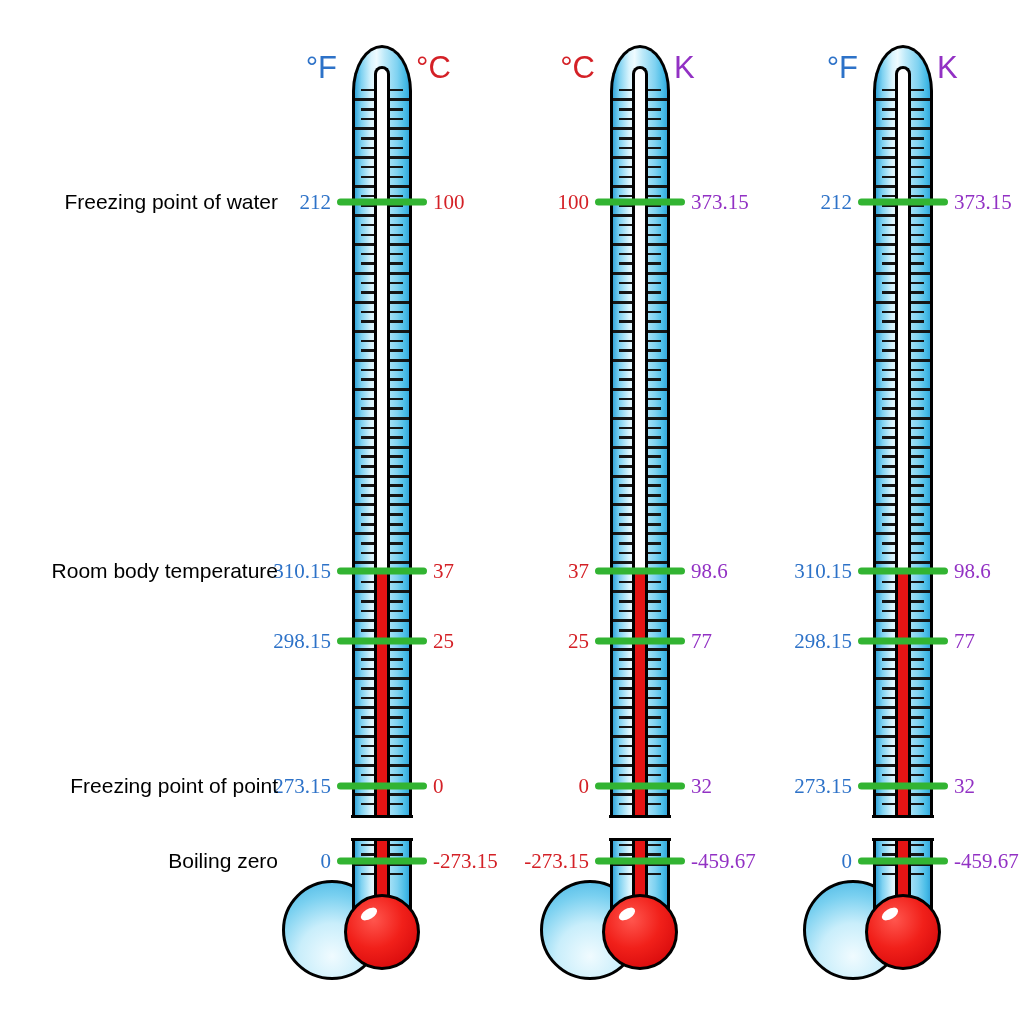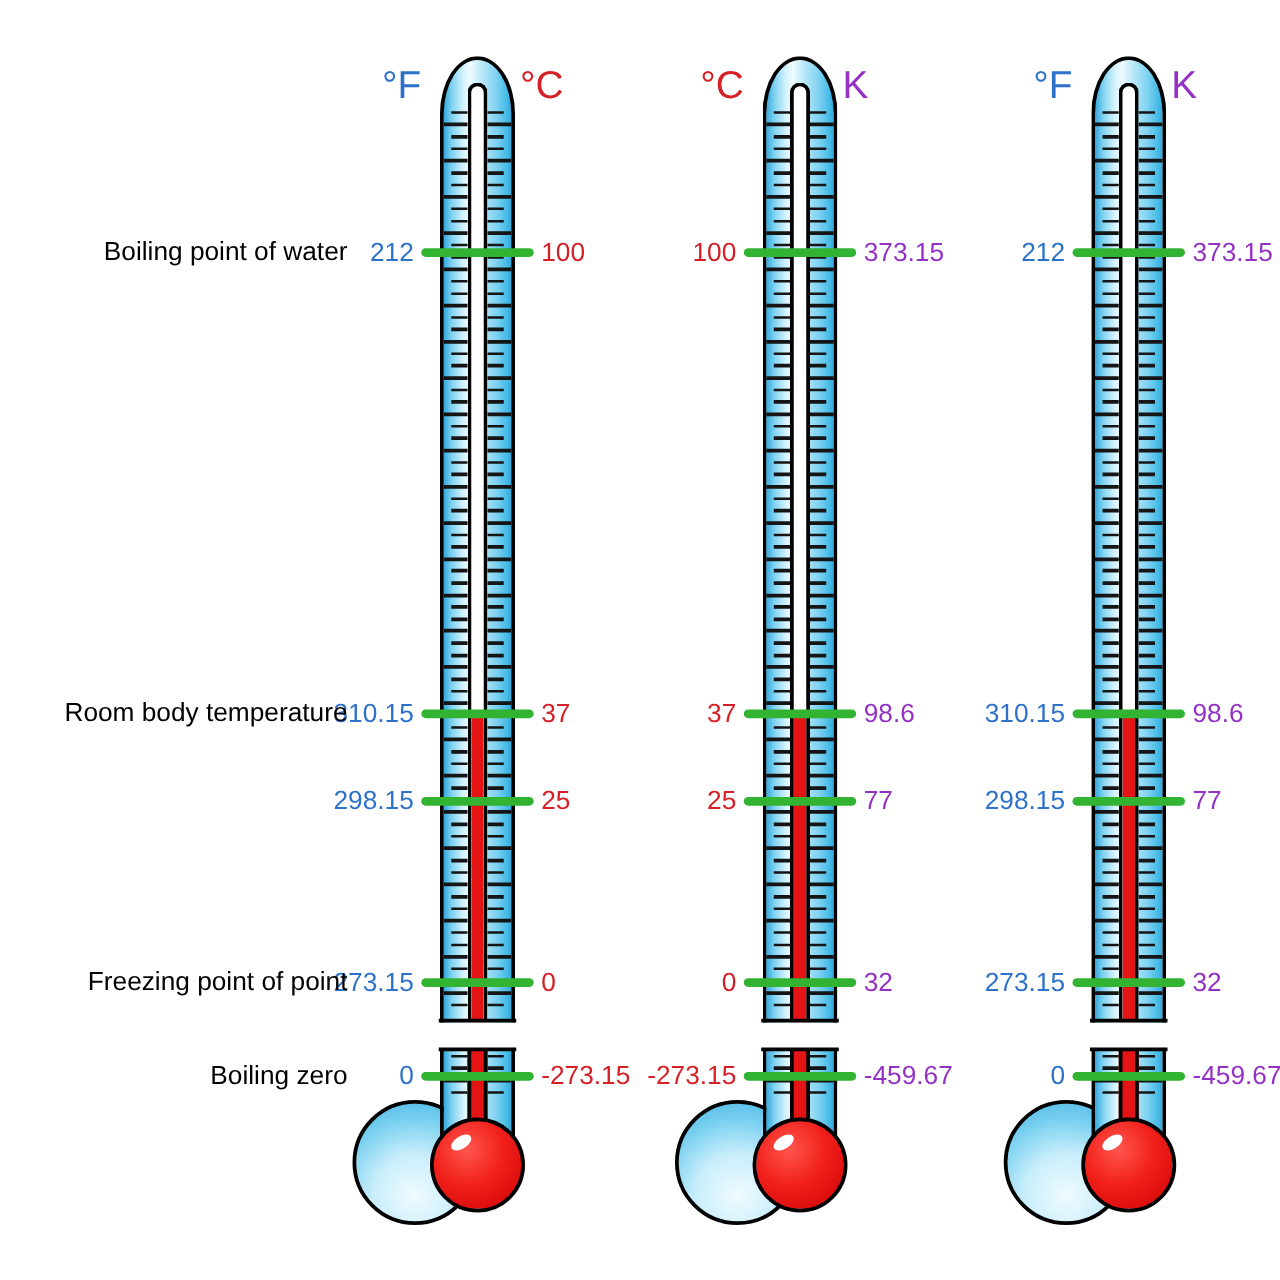--- a/index.html
+++ b/index.html
@@ -55,30 +55,30 @@
   }
   .sphere-highlight{
     position:absolute;left:13px;top:12px;width:18px;height:10px;border-radius:50%;
     transform:rotate(-32deg);background:#ffffff;
   }
   .marker-row{position:absolute;left:0;width:300px;height:0;z-index:8;}
   .marker{
     position:absolute;left:105px;top:0;width:90px;height:7px;border-radius:3.5px;
     background:#32b432;transform:translateY(-50%);
   }
-  .mval{position:absolute;top:0;transform:translateY(-50%);font-size:21px;line-height:1;white-space:nowrap;}
+  .mval{position:absolute;top:0;transform:translateY(-50%);font-size:21px;line-height:1;white-space:nowrap;font-family:Liberation Serif, serif;}
   .mval-left{right:201px;text-align:right;}
   .mval-right{left:201px;}
 </style>
 </head>
 <body>
 
 <div class="stage">
 
-  <div class="row-label" style="top:202px">Boiling point of water</div>
+  <div class="row-label" style="top:202px">Freezing point of water</div>
   <div class="row-label" style="top:571px">Room body temperature</div>
   <div class="row-label" style="top:786px">Freezing point of point</div>
   <div class="row-label" style="top:861px">Boiling zero</div>
 
   <div class="thermo" id="t1">
     <div class="unit unit-left u-blue">°F</div>
     <div class="unit unit-right u-red">°C</div>
     <div class="bulb-glass"></div>
     <div class="tube"></div>
     <div class="ticks">

